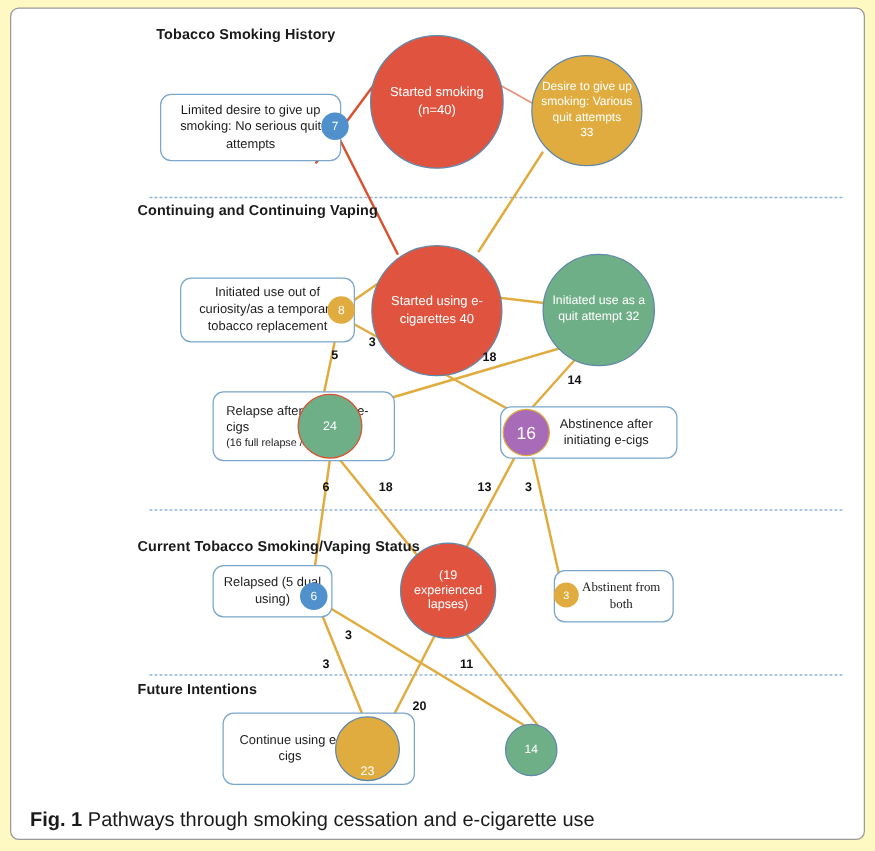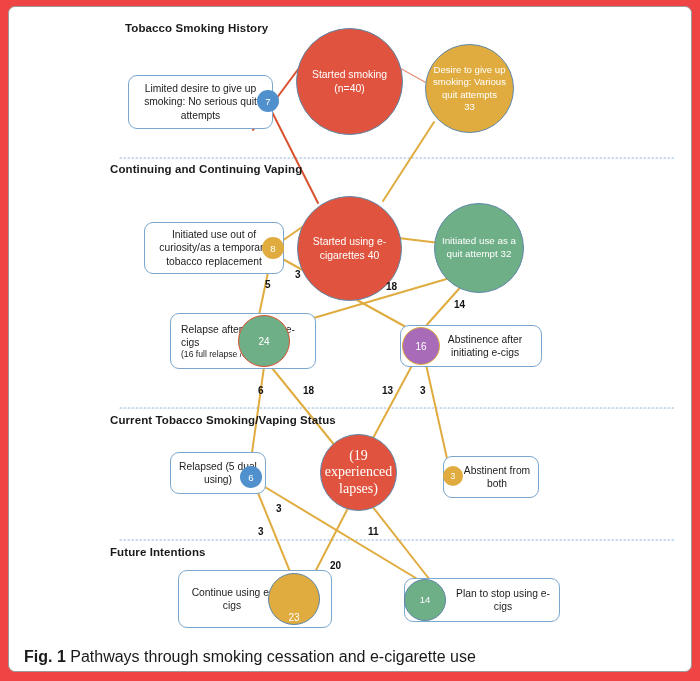--- a/index.html
+++ b/index.html
@@ -1,20 +1,20 @@
 <!DOCTYPE html>
 <html><head>
 <meta charset="utf-8">
 <style>
   html,body{margin:0;padding:0;background:#ffffff;}
   body{font-family:"Liberation Sans", sans-serif;}
   #figure{
     position:relative;
     width:700px;height:681px;
-    background:#ef4444;
+    background:#fef9c3;
     overflow:hidden;
   }
   .frame{
     position:absolute;
     left:8px;top:6px;
     width:684px;height:666px;
     border:1px solid #9a9a9a;
     border-radius:7px;
     box-sizing:border-box;
     background:#fff;
@@ -61,23 +61,22 @@
     color:#ffffff;
   }
   .bubble .btext{
     font-size:10.4px;
     line-height:1.3;
     padding:0 5px;
     color:#fff;
   }
   .bubble .btext .sub{
     display:block;
-    font-size:14px;
+    font-size:10px;
     line-height:1.15;
-    font-family:Liberation Serif, serif;
   }
   .pill{
     position:absolute;
     border-radius:50%;
     box-sizing:border-box;
     display:flex;
     align-items:center;
     justify-content:center;
     color:#ffffff;
     font-size:9.6px;
@@ -146,21 +145,21 @@
       <line x1="260" y1="484" x2="424" y2="583" stroke="#E0AC3F" stroke-width="2"></line>
 
       <line x1="348" y1="508" x2="313" y2="576" stroke="#E0AC3F" stroke-width="2"></line>
 
       <line x1="372" y1="506" x2="430" y2="580" stroke="#E0AC3F" stroke-width="2"></line>
     </g>
   </svg>
 
   <div class="section-title" style="left:125px;top:22px;">Tobacco Smoking History</div>
   <div class="section-title" style="left:110px;top:163px;">Continuing  and Continuing Vaping</div>
-  <div class="section-title" style="left:110px;top:414px;">Current Tobacco Smoking/Vaping Status</div>
+  <div class="section-title" style="left:110px;top:432px;">Current Tobacco Smoking/Vaping Status</div>
   <div class="section-title" style="left:110px;top:546px;">Future Intentions</div>
 
   <div class="node-box" style="left:128px;top:75px;width:145px;height:54px;">
     <span class="boxtext">Limited desire to give up smoking: No serious quit attempts</span>
   </div>
   <div class="pill" style="left:257px;top:90px;width:22px;height:22px;background:#4F90CD;">
     <span>7</span>
   </div>
 
   <div class="bubble" style="left:296px;top:28px;width:107px;height:107px;background:#E0543F;border:1px solid #5E87A8;">
@@ -198,54 +197,51 @@
       <span class="sub">(16 full relapse /8 dual use)</span>
     </span>
   </div>
   <div class="bubble" style="left:238px;top:315px;width:52px;height:52px;background:#6FAF87;border:1.4px solid #D9522F;">
     <span class="btext" style="font-size:10px;">24</span>
   </div>
 
   <div class="node-box" style="left:400px;top:325px;width:142px;height:42px;">
     <span class="boxtext" style="padding-left:34px;">Abstinence after initiating e-cigs</span>
   </div>
-  <div class="pill" style="left:402px;top:327px;width:38px;height:38px;background:#A86BB8;border:1.4px solid #E0AC3F;font-size:10px;">
+  <div class="pill" style="left:402px;top:327px;width:38px;height:38px;background:#A86BB8;border:1.4px solid #E0AC3F;font-size:14px;">
     <span>16</span>
   </div>
 
   <div class="node-box" style="left:170px;top:452px;width:96px;height:42px;">
     <span class="boxtext">Relapsed (5 dual using)</span>
   </div>
   <div class="pill" style="left:240px;top:466px;width:22px;height:22px;background:#4F90CD;">
     <span>6</span>
   </div>
 
   <div class="bubble" style="left:320px;top:434px;width:77px;height:77px;background:#E0543F;border:1px solid #5E87A8;">
     <span class="btext" style="font-size:9.3px;padding:0 3px;">
       <span class="sub">(19 experienced lapses)</span>
     </span>
   </div>
 
   <div class="node-box" style="left:443px;top:456px;width:96px;height:42px;">
-    <span class="boxtext" style="padding-left:18px;">Abstinent from both</span>
+    <span class="boxtext" style="padding-left:18px;font-family:Liberation Serif, serif;">Abstinent from both</span>
   </div>
   <div class="pill" style="left:443px;top:466px;width:20px;height:20px;background:#E0AC3F;font-size:8.6px;">
     <span>3</span>
   </div>
 
   <div class="node-box" style="left:178px;top:570px;width:154px;height:58px;">
     <span class="boxtext" style="padding-right:52px;">Continue using e-cigs</span>
   </div>
   <div class="bubble" style="left:268px;top:573px;width:52px;height:52px;background:#E0AC3F;border:1px solid #5E87A8;align-items:flex-end;">
     <span class="btext" style="font-size:10px;">23</span>
   </div>
 
-  <div class="node-box" style="left:404px;top:578px;width:156px;height:44px;">
-    <span class="boxtext" style="padding-left:48px;">Plan to stop using e-cigs</span>
-  </div>
   <div class="bubble" style="left:404px;top:579px;width:42px;height:42px;background:#6FAF87;border:1px solid #5E87A8;">
     <span class="btext" style="font-size:9.6px;">14</span>
   </div>
 
   <div class="edge-label" style="left:265px;top:279px;">5</div>
   <div class="edge-label" style="left:295px;top:269px;">3</div>
   <div class="edge-label" style="left:386px;top:281px;">18</div>
   <div class="edge-label" style="left:454px;top:299px;">14</div>
   <div class="edge-label" style="left:258px;top:385px;">6</div>
   <div class="edge-label" style="left:303px;top:385px;">18</div>

